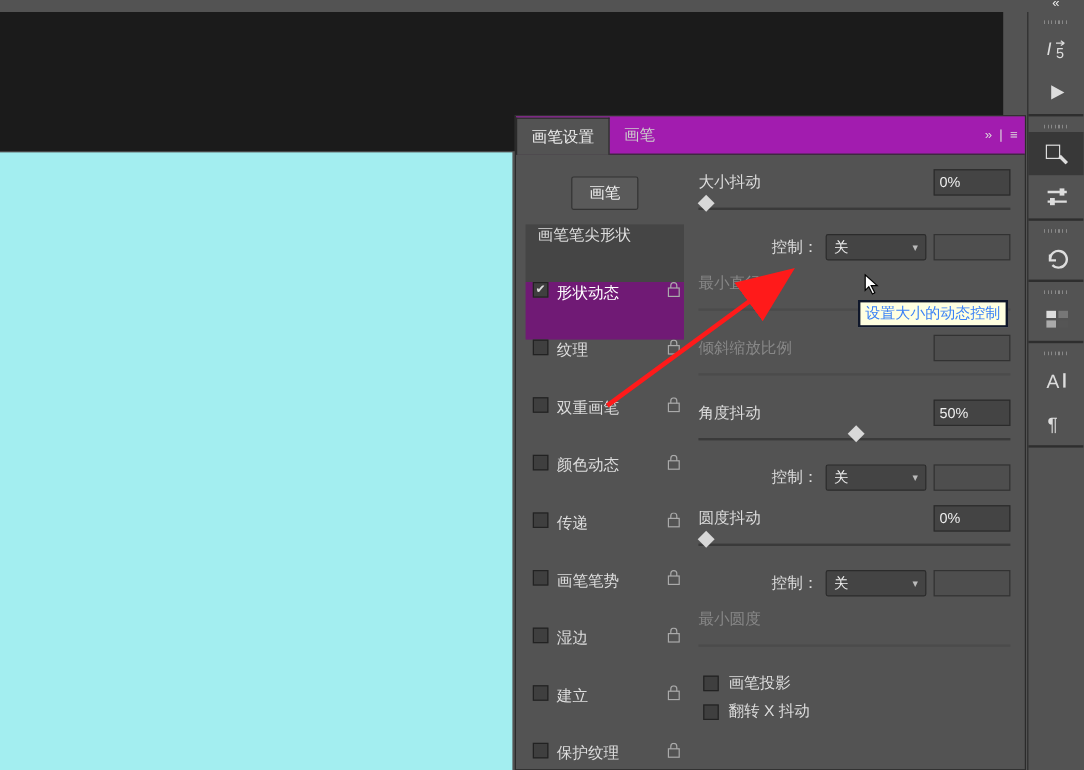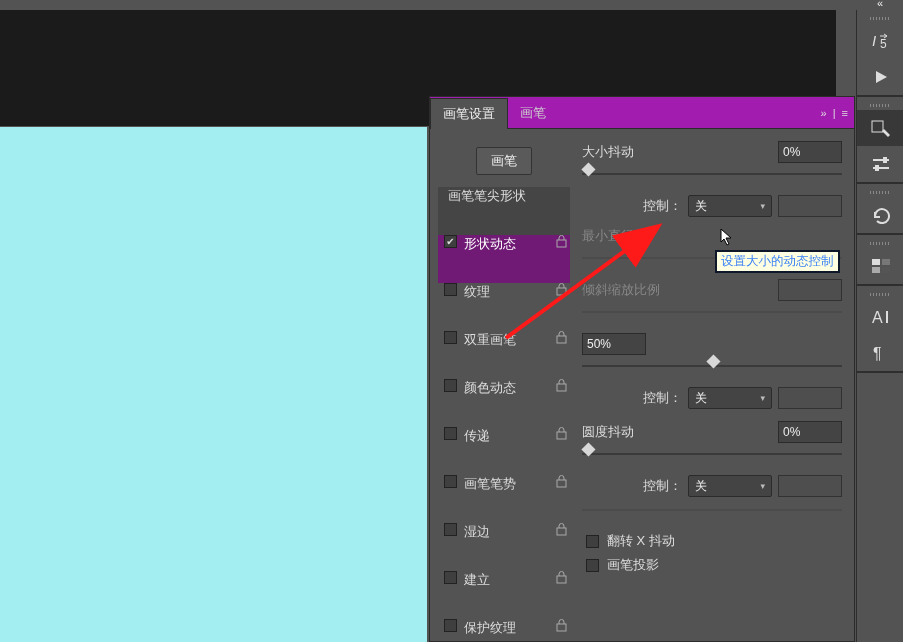--- a/index.html
+++ b/index.html
@@ -295,20 +295,21 @@
           <span class="lbl dim">倾斜缩放比例</span>
           <div class="slot"></div>
         </div>
         <div class="slider-track">
             <div class="slider-line dis"></div>
           </div>
       </div>
 
       <div class="ctrl-group">
         <div class="ctrl-row">
+          <span class="lbl">角度抖动</span>
           <span class="valbox">50%</span>
         </div>
         <div class="slider-track">
           <div class="slider-line"></div>
             <div class="slider-thumb" style="left:50%"></div>
         </div>
       </div>
       <div class="ctrl-row" style="margin-bottom:8px; justify-content:flex-end;">
         <span class="lbl lbl-r" style="flex:0 0 auto;">控制：</span>
         <div class="select">
@@ -331,32 +332,35 @@
       <div class="ctrl-row" style="margin-bottom:4px; justify-content:flex-end;">
         <span class="lbl lbl-r" style="flex:0 0 auto;">控制：</span>
         <div class="select">
           <span>关</span>
             <span class="car">▾</span>
         </div>
         <div class="slot"></div>
       </div>
 
       <div class="ctrl-group">
+        <div class="ctrl-row">
+          <span class="lbl dim">最小圆度</span>
+        </div>
         <div class="slider-track">
             <div class="slider-line dis"></div>
           </div>
       </div>
 
+      <div class="bottom-chk-row">
+        <div class="chk"></div>
+        <span>画笔投影</span>
+      </div>
       <div class="bottom-chk-row">
         <div class="chk"></div>
         <span>翻转 X 抖动</span>
-      </div>
-      <div class="bottom-chk-row">
-        <div class="chk"></div>
-        <span>画笔投影</span>
       </div>
     </div>
   </div>
 </div>
 
 <svg class="arrow" width="200" height="150" style="left:466px; top:218px; position:absolute; overflow:visible;">
   <defs>
       <marker id="ah" markerWidth="12" markerHeight="12" refX="10" refY="5" orient="auto">
         <polygon points="0,0 12,5 0,10" fill="#ff1a1a"></polygon>
       </marker>

